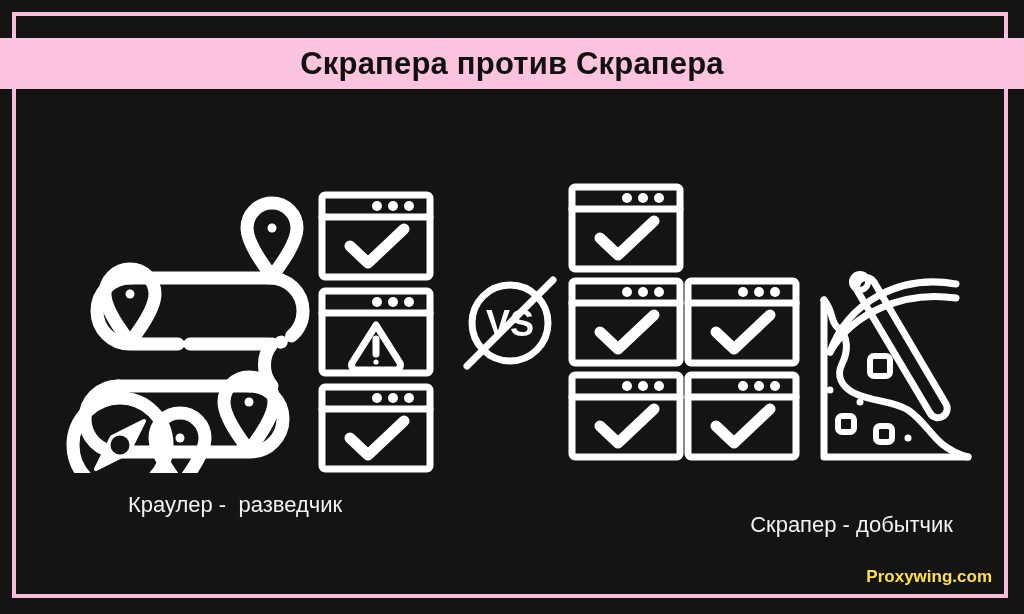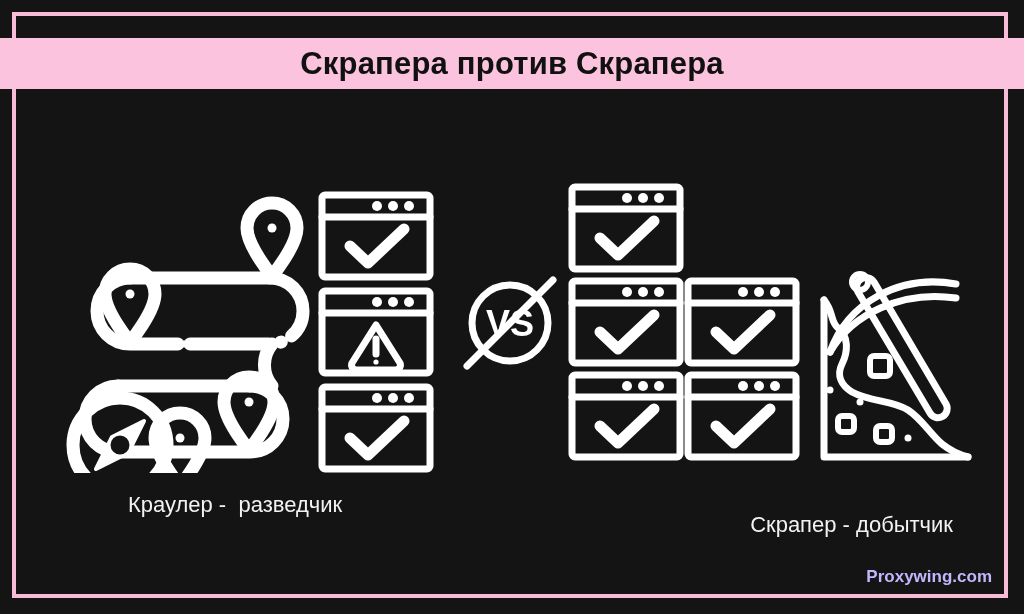--- a/index.html
+++ b/index.html
@@ -69,21 +69,21 @@
     white-space: pre;
     font-family: "Liberation Sans", sans-serif;
   }
   #caption-left  { left: 0;   top: 492px; width: 470px; text-align: center; }
   #caption-right { left: 483px; top: 492px; width: 470px; text-align: right; margin-top: 20px; }
   
   #brand {
     position: absolute;
     right: 32px;
     top: 567px;
-    color: #c4b5fd;
+    color: #fde047;
     font-size: 17px;
     font-weight: bold;
     font-family: "Liberation Sans", sans-serif;
     margin-left: 8px;
   }
 </style>
 </head>
 <body>
 
 <div id="canvas">

